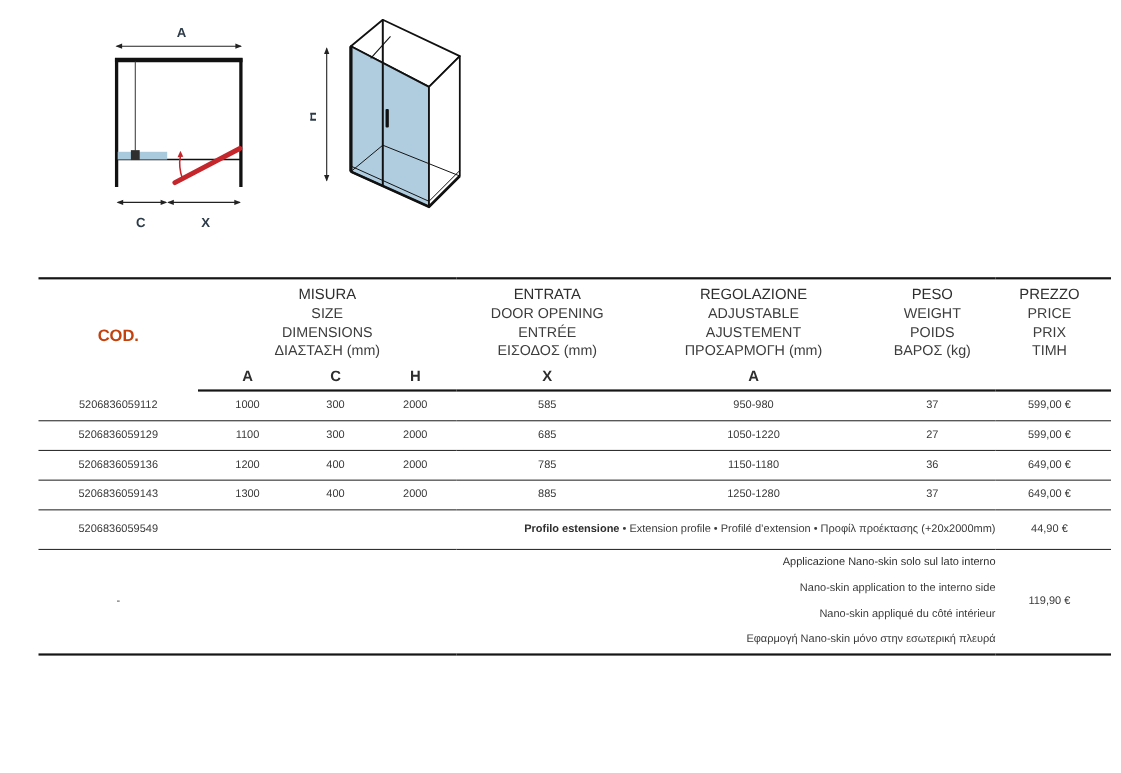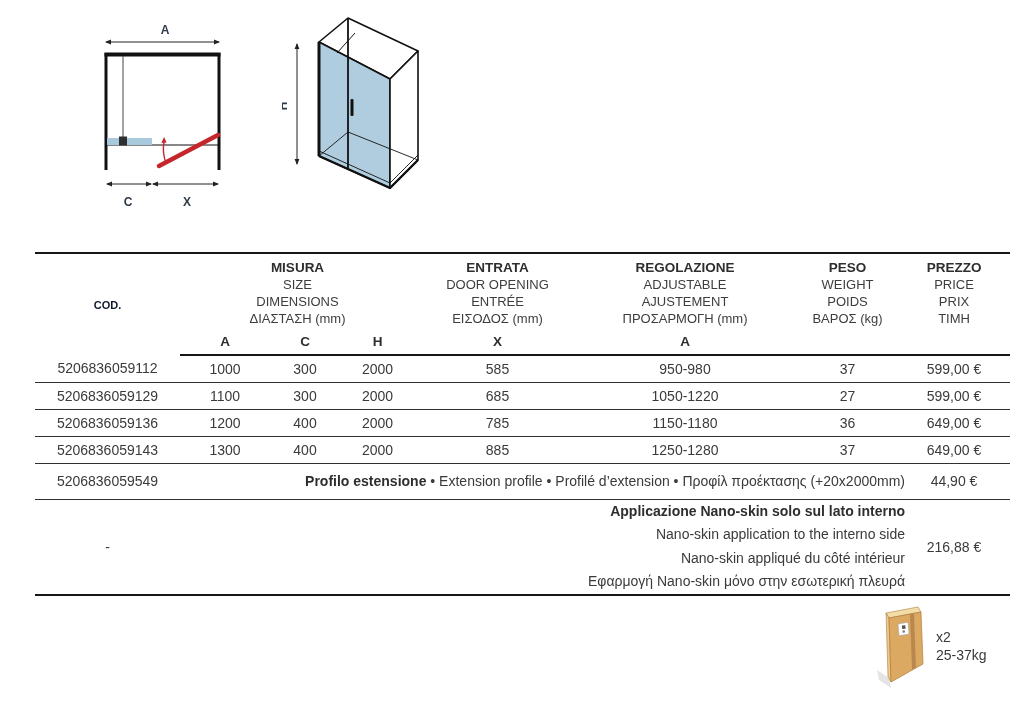--- a/index.html
+++ b/index.html
@@ -15,34 +15,34 @@
   .spec-table-wrap { position:absolute; left:35px; top:252px; width:975px; }
   table.spec { border-collapse:collapse; width:975px; table-layout:fixed;
                border-top:2px solid #161616; border-bottom:2px solid #161616;
                color:#3a3a3a; }
   col.c-cod{width:145px} col.c-a{width:90px} col.c-c{width:70px} col.c-h{width:75px}
   col.c-x{width:165px} col.c-adj{width:210px} col.c-peso{width:115px} col.c-prezzo{width:105px}
 
   th, td { font-weight:normal; }
   thead th { vertical-align:middle; text-align:center; padding:5px 0 4px 0; }
   .hgroup { font-size:13px; line-height:17px; color:#3d3d3d; }
-  .hgroup .h1 { font-weight:bold; font-size:13.5px; color:#2e2e2e; }
-  th.cod-cell { font-weight:bold; font-size:11px; color:#0f172a; }
+  .hgroup .h1 { font-weight:normal; font-size:13.5px; color:#2e2e2e; }
+  th.cod-cell { font-weight:bold; font-size:15px; color:#c2410c; }
   tr.subhead th { border-bottom:2px solid #161616; height:24px; font-weight:bold;
                   font-size:13.5px; color:#2e2e2e; padding:2px 0 5px 0; }
-  tbody td { border-bottom:1px solid #303030; font-size:14px; height:27px;
+  tbody td { border-bottom:1px solid #303030; font-size:10px; height:27px;
              text-align:center; vertical-align:middle; }
   tbody tr.last td { border-bottom:none; }
   td.price { text-align:center; padding-right:7px; }
   td.desc  { text-align:right; padding-left:20px; }
   td.desc b { font-weight:bold; color:#2e2e2e; }
   tr.ext td { height:36px; }
   tr.nano td { height:96px; }
   tr.nano .nl { line-height:23.5px; }
-  tr.nano .nl.b { font-weight:bold; color:#2e2e2e; }
+  tr.nano .nl.b { font-weight:normal; color:#2e2e2e; }
 
   
   .packaging { position:absolute; left:876px; top:604px; width:140px; height:95px; }
   .pack-text { position:absolute; left:60px; top:24px; font-size:14px; color:#3a3a3a;
                line-height:18px; }
 </style>
 </head>
 <body>
 
 <div class="page">
@@ -230,41 +230,20 @@
           <td class="price">44,90 €</td>
         </tr>
         <tr class="nano last">
           <td>-</td>
           <td class="desc" colspan="6">
             <div class="nl b">Applicazione Nano-skin solo sul lato interno</div>
             <div class="nl">Nano-skin application to the interno side</div>
             <div class="nl">Nano-skin appliqué du côté intérieur</div>
             <div class="nl">Εφαρμογή Nano-skin μόνο στην εσωτερική πλευρά</div>
           </td>
-          <td class="price">216,88 €</td>
+          <td class="price">119,90 €</td>
         </tr>
       </tbody>
     </table>
   </div>
 
-  <div class="packaging">
-    <svg width="58" height="92" viewBox="0 0 58 92">
-      <polygon points="1,66 13,74 15,84 3,76" fill="#d9d9d9" opacity="0.7"></polygon>
-
-      <polygon points="10,9 42,3 45,8 13,14" fill="#f2dca8" stroke="#b07c3a" stroke-width="0.6"></polygon>
-
-      <polygon points="13,14 10,9 12,73 15,78" fill="#ecc98f" stroke="#b07c3a" stroke-width="0.6"></polygon>
-
-      <polygon points="13,14 45,8 47,60 15,78" fill="#dca963" stroke="#b07c3a" stroke-width="0.7"></polygon>
-
-      <polygon points="34,10 38,9.3 40,63.5 36,65.8" fill="#b9884e"></polygon>
-
-      <polygon points="22,20 32,18.2 33,30 23,31.8" fill="#ffffff" stroke="#9a9a9a" stroke-width="0.5"></polygon>
-      <rect x="26" y="21.5" width="3.4" height="3.4" fill="#555" transform="rotate(-6 27 23)"></rect>
-      <rect x="26.6" y="26.4" width="2.2" height="2.2" fill="#777" transform="rotate(-6 27 27)"></rect>
-    </svg>
-    <div class="pack-text">
-      <div>x2</div>
-      <div>25-37kg</div>
-    </div>
-  </div>
 
 </div>
 
 </body></html>

